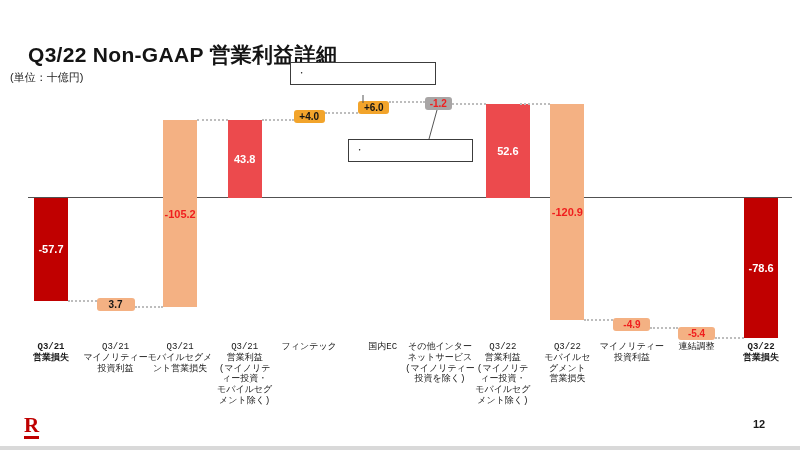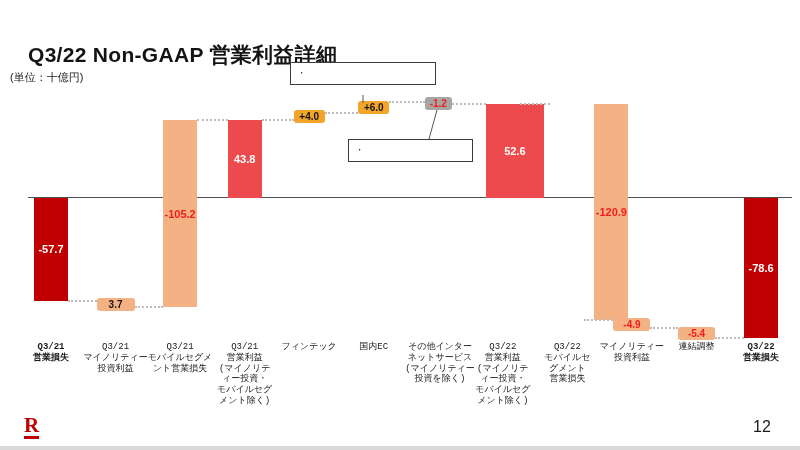--- a/index.html
+++ b/index.html
@@ -26,21 +26,21 @@
     font-size:10px;line-height:12.5px;color:#1a1a1a;display:flex;
     padding:4px 5px 4px 6px;box-sizing:border-box;
   }
   .callout .bullet{margin-right:4px;font-size:9px;}
   #callout-growth{left:290px;top:62px;width:146px;}
   #callout-viber{left:348px;top:139px;width:125px;}
   #connector-svg{position:absolute;left:0;top:0;pointer-events:none;}
   #rakuten-logo{position:absolute;left:24px;top:413px;font-size:21px;font-weight:800;
     color:#bf0000;font-family:"Liberation Serif","DejaVu Serif",serif;}
   #logo-underline{position:absolute;left:24px;top:436px;width:15px;height:2.5px;background:#bf0000;}
-  #page-number{position:absolute;left:753px;top:418px;font-size:16px;font-weight:normal;color:#1a1a1a;}
+  #page-number{position:absolute;left:753px;top:418px;font-size:11px;font-weight:bold;color:#1a1a1a;}
   #bottom-strip{position:absolute;left:0;top:446px;width:800px;height:4px;background:#d9d9d9;}
 </style>
 </head>
 <body>
 
 <div id="slide">
 
   <div id="slide-title">Q3/22 Non-GAAP 営業利益詳細</div>
   <div id="unit-label">(単位：十億円)</div>
 
@@ -89,46 +89,46 @@
         <span>+4.0</span>
       </div>
       <div class="wf-connector" style="left: 324.7px; width: 33.55px; top: 111.868px;"></div>
       <div class="cat-label" style="left: 267.2px; top: 342px;">
         <div>フィンテック</div>
       </div>
       <div class="wf-tag" style="background: rgb(242, 164, 43); color: rgb(21, 21, 21); left: 358.25px; top: 101.025px; width: 31px; height: 13px;">
         <span>+6.0</span>
       </div>
       <div class="wf-connector" style="left: 389.25px; width: 35.55px; top: 101.182px;"></div>
-      <div class="cat-label" style="left: 331.75px; top: 342px;">
+      <div class="cat-label" style="left: 331.75px; top: 342px; padding-left: 9px;">
         <div>国内EC</div>
       </div>
       <div class="wf-tag" style="background: rgb(168, 165, 165); color: rgb(240, 30, 30); left: 424.8px; top: 96.7508px; width: 27px; height: 13px;">
         <span>-1.2</span>
       </div>
       <div class="wf-connector" style="left: 451.8px; width: 34.05px; top: 103.319px;"></div>
       <div class="cat-label" style="left: 398px; top: 342px;">
         <div>その他インター</div>
         <div>ネットサービス</div>
         <div>(マイノリティー</div>
         <div>投資を除く)</div>
       </div>
-      <div class="wf-bar" style="background: rgb(236, 74, 77); color: rgb(255, 255, 255); left: 485.85px; top: 104.319px; width: 58px; height: 93.6806px;">
+      <div class="wf-bar" style="background: rgb(236, 74, 77); color: rgb(255, 255, 255); left: 485.85px; top: 104.319px; width: 44px; height: 93.6806px;">
         <span>52.6</span>
       </div>
       <div class="wf-connector" style="left: 519.85px; width: 30.55px; top: 103.319px;"></div>
       <div class="cat-label" style="left: 460.85px; top: 342px;">
         <div>Q3/22</div>
         <div>営業利益</div>
         <div>(マイノリテ</div>
         <div>ィー投資・</div>
         <div>モバイルセグ</div>
         <div>メント除く)</div>
       </div>
-      <div class="wf-bar" style="background: rgb(244, 177, 131); color: rgb(240, 30, 30); left: 550.4px; top: 104.319px; width: 34px; height: 215.323px; margin-left: 44px;">
+      <div class="wf-bar" style="background: rgb(244, 177, 131); color: rgb(240, 30, 30); left: 550.4px; top: 104.319px; width: 34px; height: 215.323px;">
         <span>-120.9</span>
       </div>
       <div class="wf-connector" style="left: 584.4px; width: 29.05px; top: 318.642px;"></div>
       <div class="cat-label" style="left: 525.4px; top: 342px;">
         <div>Q3/22</div>
         <div>モバイルセ</div>
         <div>グメント</div>
         <div>営業損失</div>
       </div>
       <div class="wf-tag" style="background: rgb(244, 177, 131); color: rgb(240, 30, 30); left: 613.45px; top: 317.506px; width: 37px; height: 13px;">

